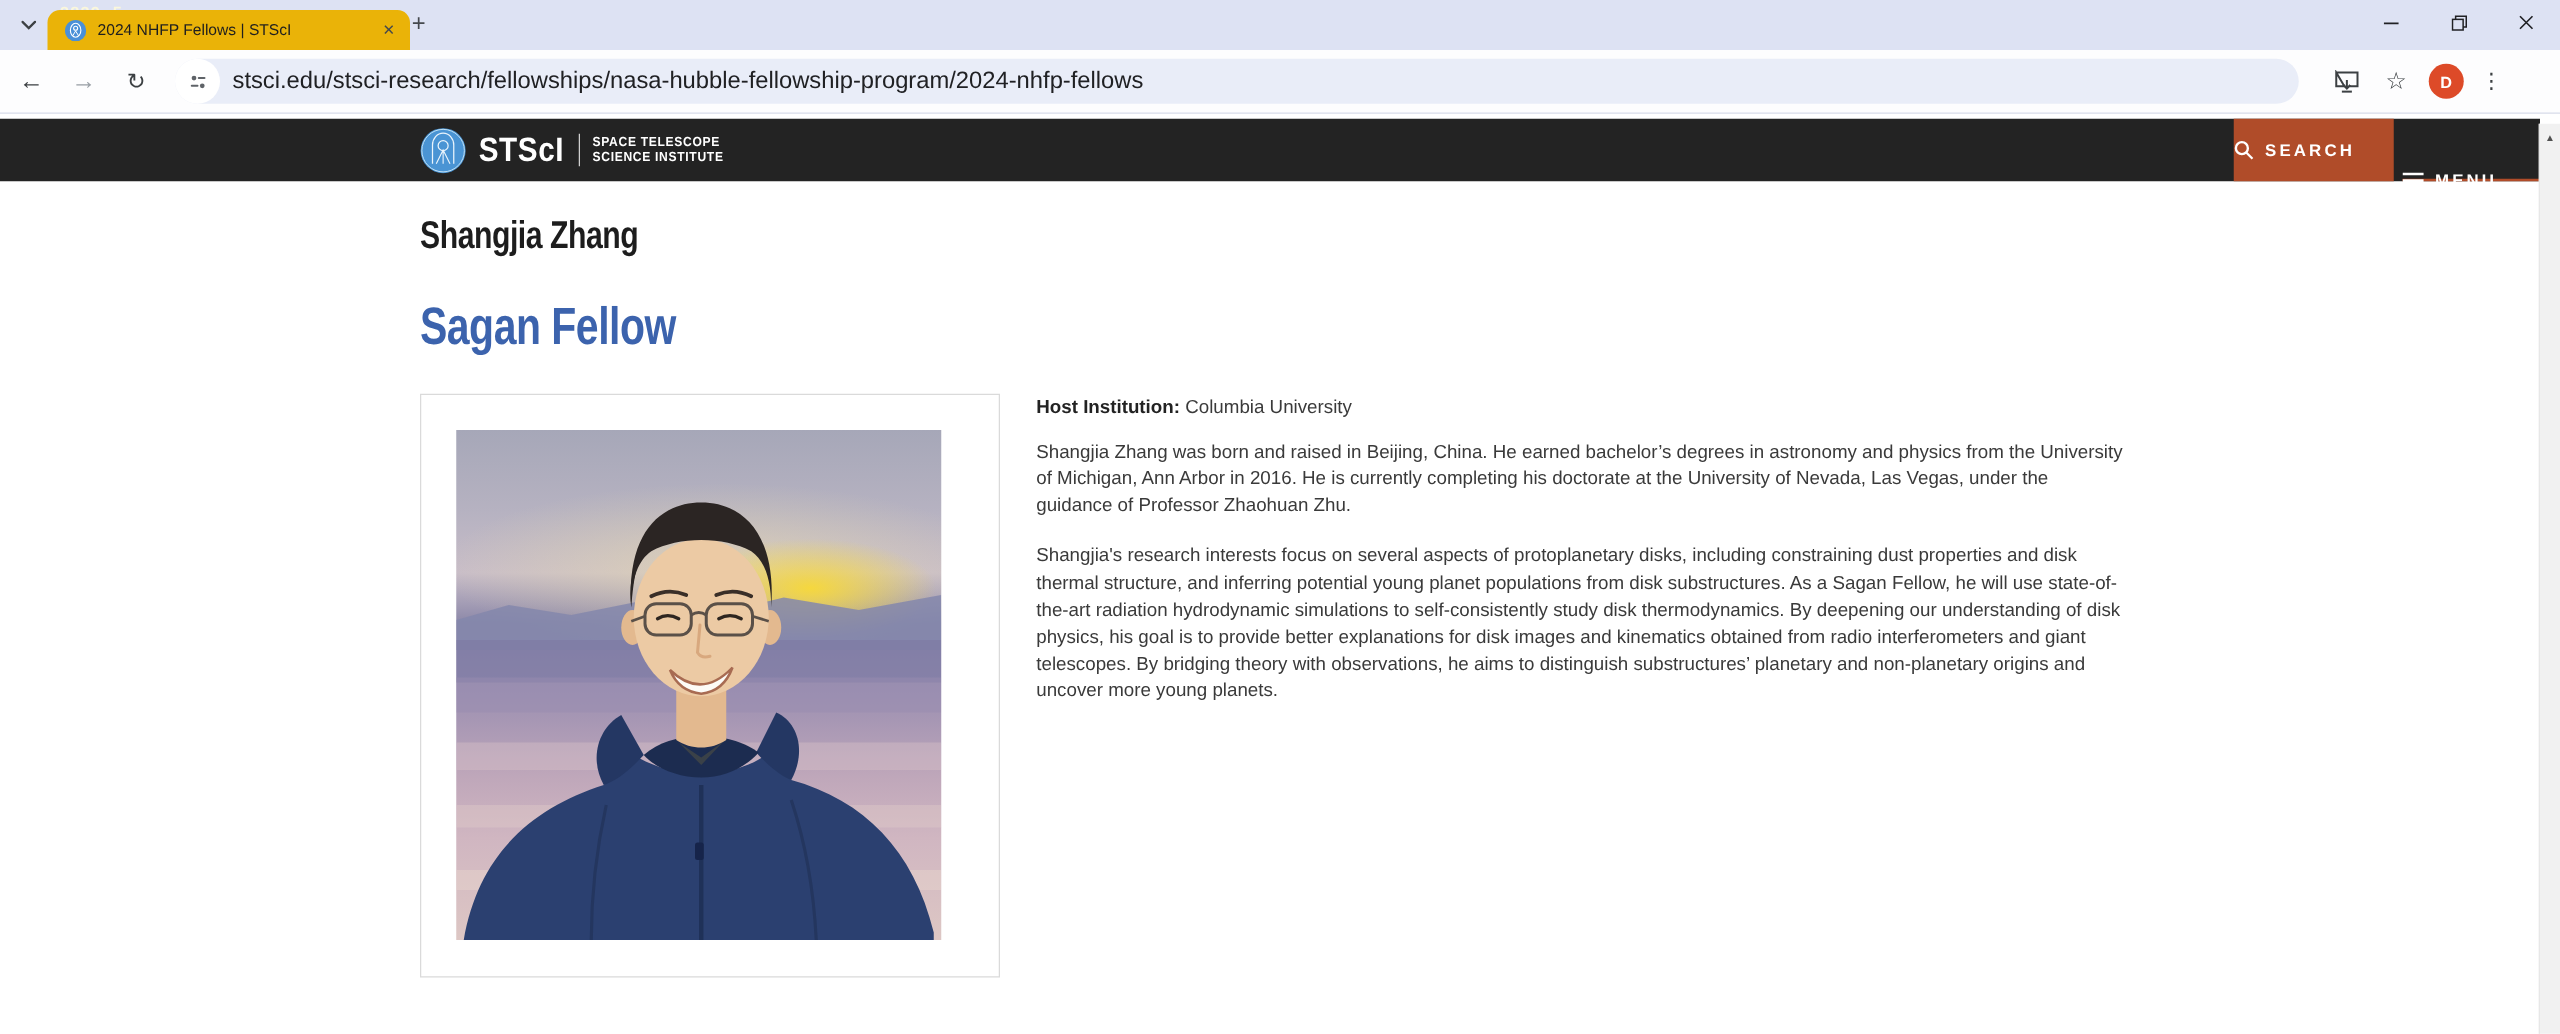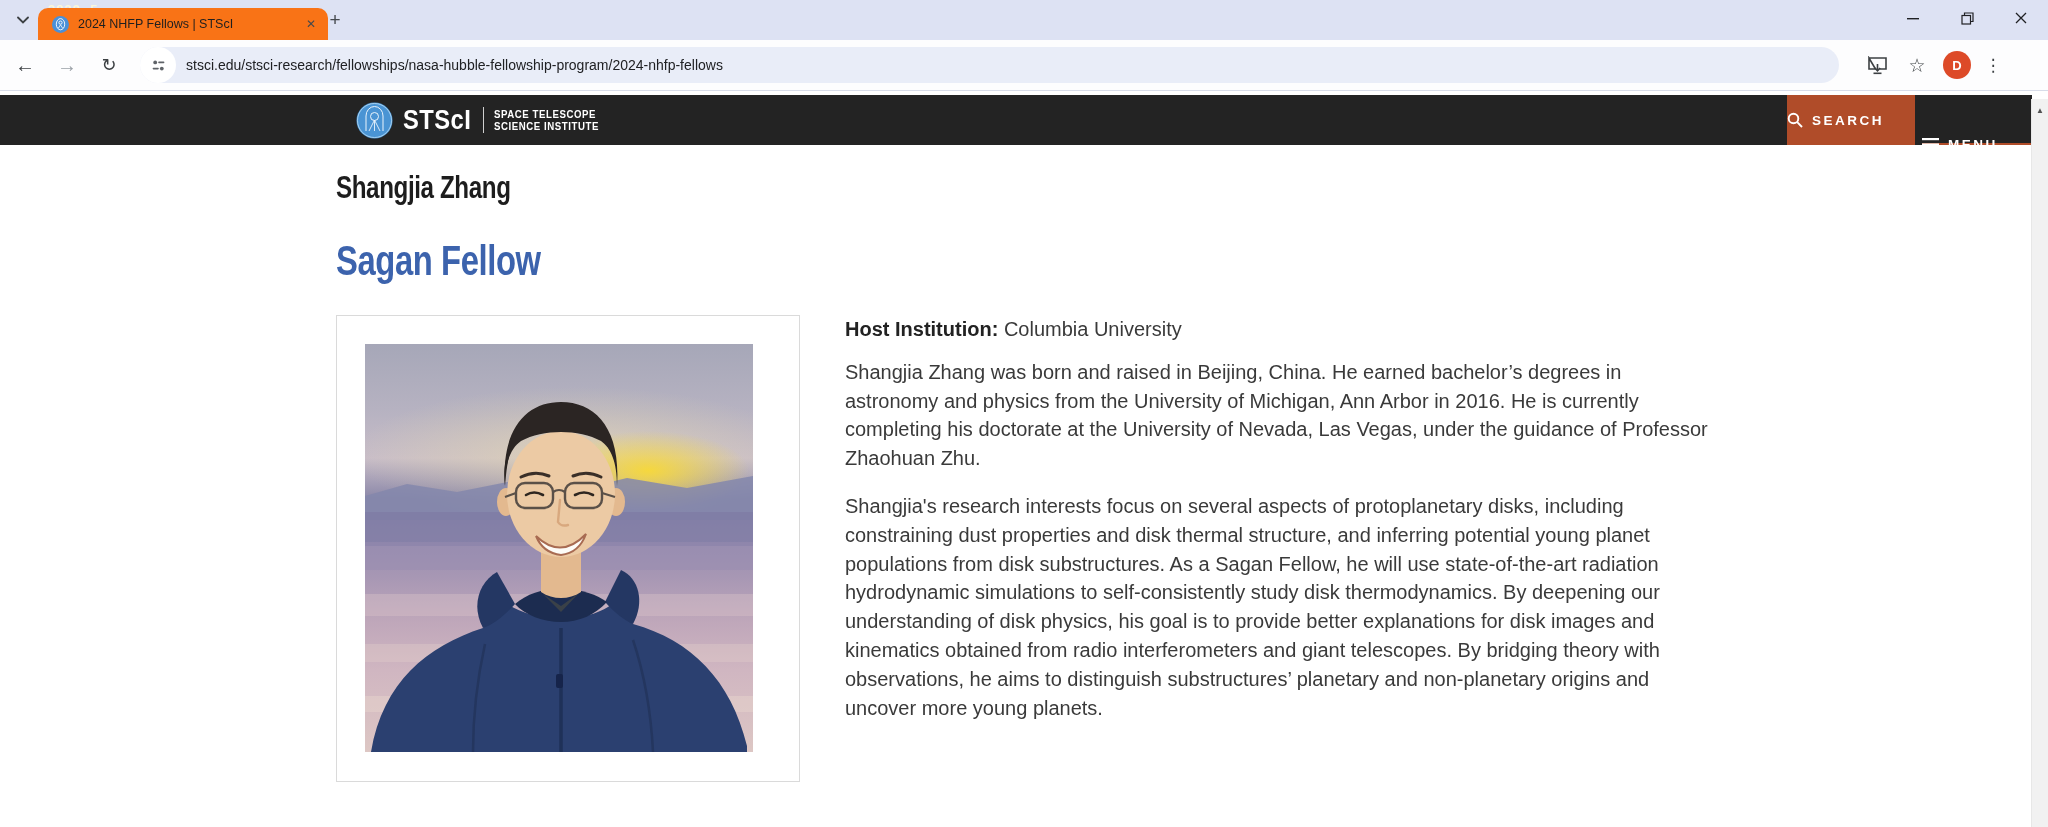--- a/index.html
+++ b/index.html
@@ -9,21 +9,21 @@
     -webkit-font-smoothing:antialiased;
   }
   .browser{position:relative;width:2048px;height:827px;}
 
   
   .tabstrip{position:relative;height:40px;background:#dde2f3;}
   .artifact{position:absolute;left:48px;top:2px;font-size:13px;font-weight:bold;
     color:rgba(255,250,215,.85);z-index:0;letter-spacing:1px;}
   .tab-chevron{position:absolute;left:10px;top:7px;width:26px;height:26px;border-radius:13px;
     display:flex;align-items:center;justify-content:center;z-index:2;}
-  .tab{position:absolute;left:38px;top:8px;width:274px;height:32px;background:#f97316;
+  .tab{position:absolute;left:38px;top:8px;width:274px;height:32px;background:#eab308;
     border-radius:10px 10px 0 0;display:flex;align-items:center;padding:0 8px;z-index:1;}
   .tab .favicon{width:17px;height:17px;margin:0 9px 0 6px;flex:0 0 auto;}
   .tab-title{font-size:12.5px;color:#1f1f1f;white-space:nowrap;overflow:hidden;
     text-overflow:ellipsis;flex:1;}
   .tab-close{width:18px;height:18px;border-radius:9px;display:flex;align-items:center;
     justify-content:center;color:#45494d;font-size:12px;flex:0 0 auto;}
   .newtab-btn{position:absolute;left:322px;top:7px;width:26px;height:26px;display:flex;
     align-items:center;justify-content:center;font-size:19px;color:#45494d;}
   .win-controls{position:absolute;right:0;top:0;height:40px;display:flex;z-index:2;}
   .win-btn{width:54px;height:36px;display:flex;align-items:center;justify-content:center;color:#202124;}
@@ -32,37 +32,37 @@
   .toolbar{position:relative;height:50px;background:#fdfdfe;border-bottom:1px solid #d8dce9;
     display:flex;align-items:center;}
   .nav-btn{width:34px;height:34px;display:flex;align-items:center;justify-content:center;
     font-size:20px;color:#3c4043;margin-left:8px;flex:0 0 auto;}
   .nav-btn.fwd{color:#9aa0a6;}
   .nav-btn.reload{font-size:18px;}
   .omnibox{margin-left:14px;width:1699px;height:36px;background:#e9edf8;border-radius:18px;
     display:flex;align-items:center;flex:0 0 auto;}
   .siteinfo-chip{width:36px;height:36px;border-radius:18px;background:#fff;display:flex;
     align-items:center;justify-content:center;flex:0 0 auto;}
-  .url-text{font-size:14px;color:#202124;margin-left:10px;white-space:nowrap;}
+  .url-text{font-size:19px;color:#202124;margin-left:10px;white-space:nowrap;}
   .toolbar-icons{display:flex;align-items:center;margin-left:26px;gap:16px;}
   .tb-icon{width:24px;height:24px;display:flex;align-items:center;justify-content:center;
     color:#3c4043;font-size:19px;}
   .avatar{width:28px;height:28px;border-radius:50%;background:#dd4a28;color:#fff;font-weight:bold;
     font-size:13px;display:flex;align-items:center;justify-content:center;margin-left:14px;}
   .kebab{margin-left:12px;color:#3c4043;font-size:17px;letter-spacing:0;width:20px;text-align:center;}
 
   
   .viewport{position:relative;height:736px;background:#fff;}
   .scrollbar{position:absolute;right:0;top:4px;bottom:0;width:16px;background:#f1f1f1;
     border-left:1px solid #e7e7e7;z-index:5;display:flex;flex-direction:column;align-items:center;}
   .scroll-up{height:16px;display:flex;align-items:flex-end;justify-content:center;color:#505050;
     font-size:8px;width:100%;text-align:center;}
 
   
-  .site-header{margin:4px 16px 0 0;height:50px;background:#232323;display:flex;align-items:stretch;padding-left:20px;}
+  .site-header{margin:4px 16px 0 0;height:50px;background:#232323;display:flex;align-items:stretch;}
   .logo-wrap{display:flex;align-items:center;margin-left:336px;}
   .logo-seal{width:37px;height:37px;flex:0 0 auto;}
   .logo-acr{color:#fff;font-weight:bold;font-size:27px;margin-left:10px;letter-spacing:.5px;
     display:inline-block;transform:scaleX(.88);transform-origin:left center;}
   .logo-div{width:1.5px;height:26px;background:#cfcfcf;margin:0 10px 0 2px;}
   .logo-sub{color:#fff;font-weight:bold;font-size:10.5px;line-height:12px;letter-spacing:.6px;
     transform:scaleX(.92);transform-origin:left center;}
   .hdr-spacer{flex:1;}
   .hdr-btn{background:#b04c29;color:#fff;display:flex;align-items:center;justify-content:flex-start;
     gap:9px;font-size:13.5px;font-weight:bold;letter-spacing:2.5px;}
@@ -78,21 +78,21 @@
   .profile-row{margin-top:33px;display:flex;align-items:flex-start;}
   .photo-card{width:406px;height:408px;border:1px solid #dadada;background:#fff;
     padding:28px 28px 29px 28px;flex:0 0 auto;}
   .photo{position:relative;width:388px;height:408px;overflow:hidden;
     background:
       radial-gradient(140px 55px at 73% 31%, rgba(248,217,55,.95), rgba(248,217,55,0) 72%),
       radial-gradient(300px 90px at 55% 27%, rgba(238,224,170,.55), rgba(238,224,170,0) 75%),
       linear-gradient(#a6a7b8 0%,#b6b2c1 16%,#c8bdc8 28%,#8b87a8 38%,#968db0 47%,
         #a797b4 57%,#bfa7ba 68%,#d0b6c1 80%,#d8c0c3 92%,#ddc7c4 100%);}
   .photo svg{position:absolute;inset:0;}
-  .bio-col{margin-left:45px;width:872px;font-size:20px;line-height:1.44;color:#3a3a3a;}
+  .bio-col{margin-left:29px;width:872px;font-size:15px;line-height:1.44;color:#3a3a3a;}
   .bio-col p{margin:0 0 19px 0;}
   .bio-col p.meta{margin-bottom:14px;}
   .bio-col p.meta.proposal{margin-bottom:22px;}
   .bio-col strong{color:#222;}
 </style>
 </head>
 <body>
 
 <div class="browser">
 

